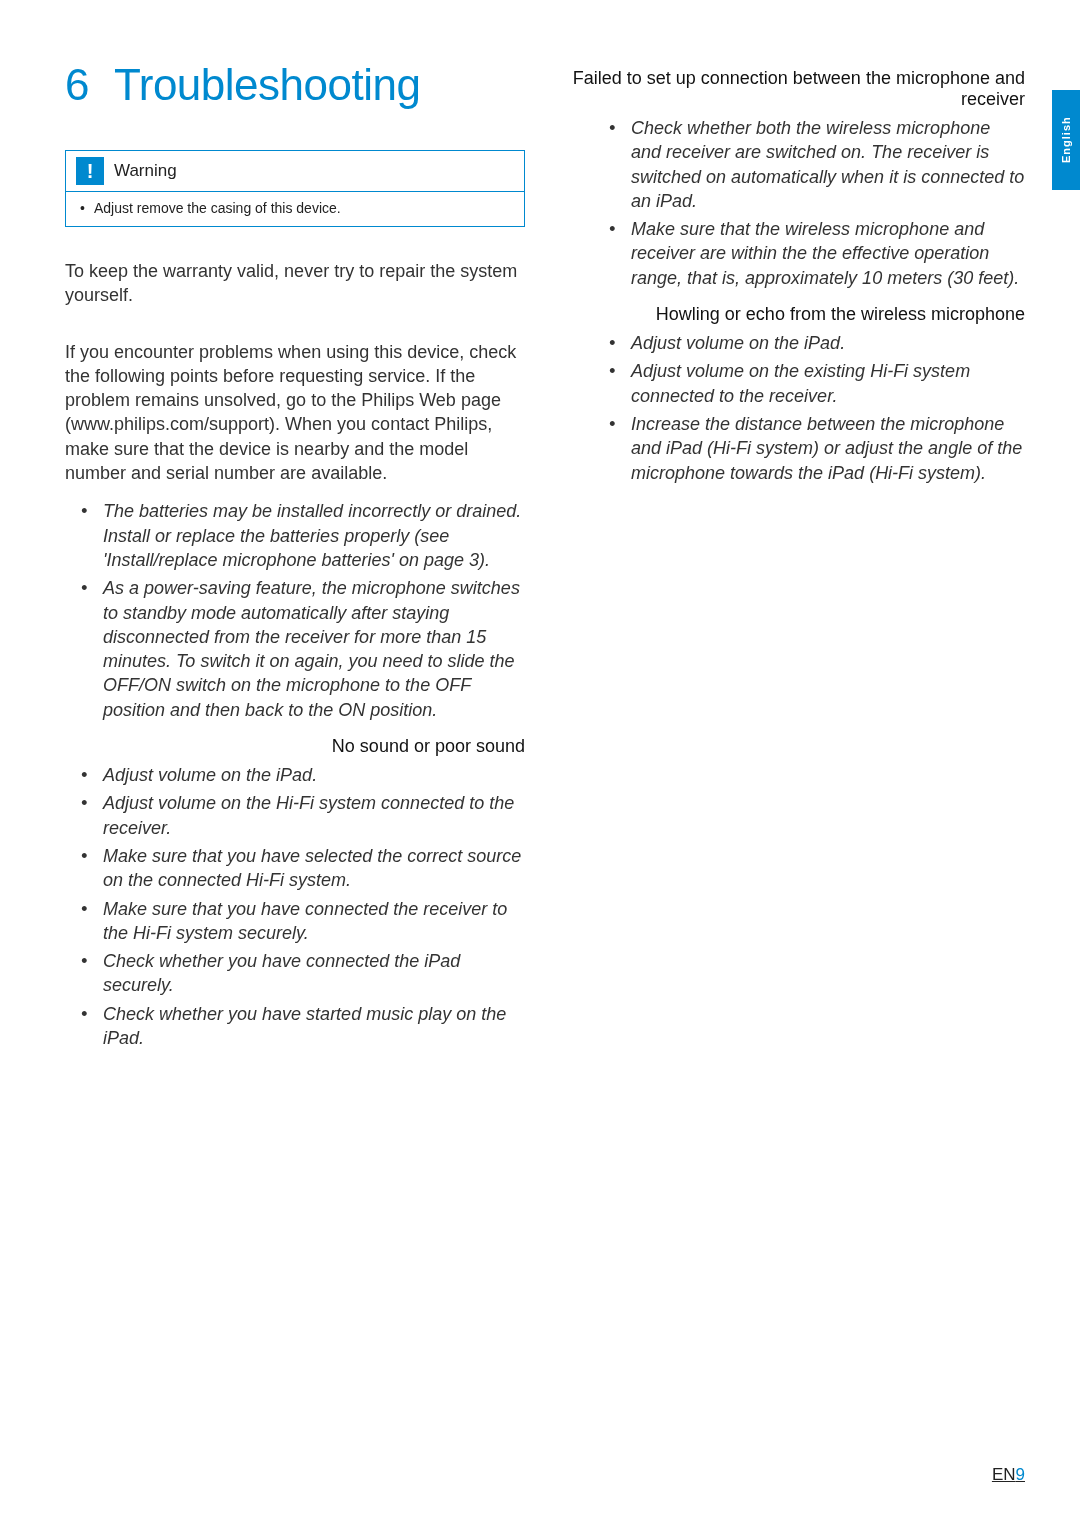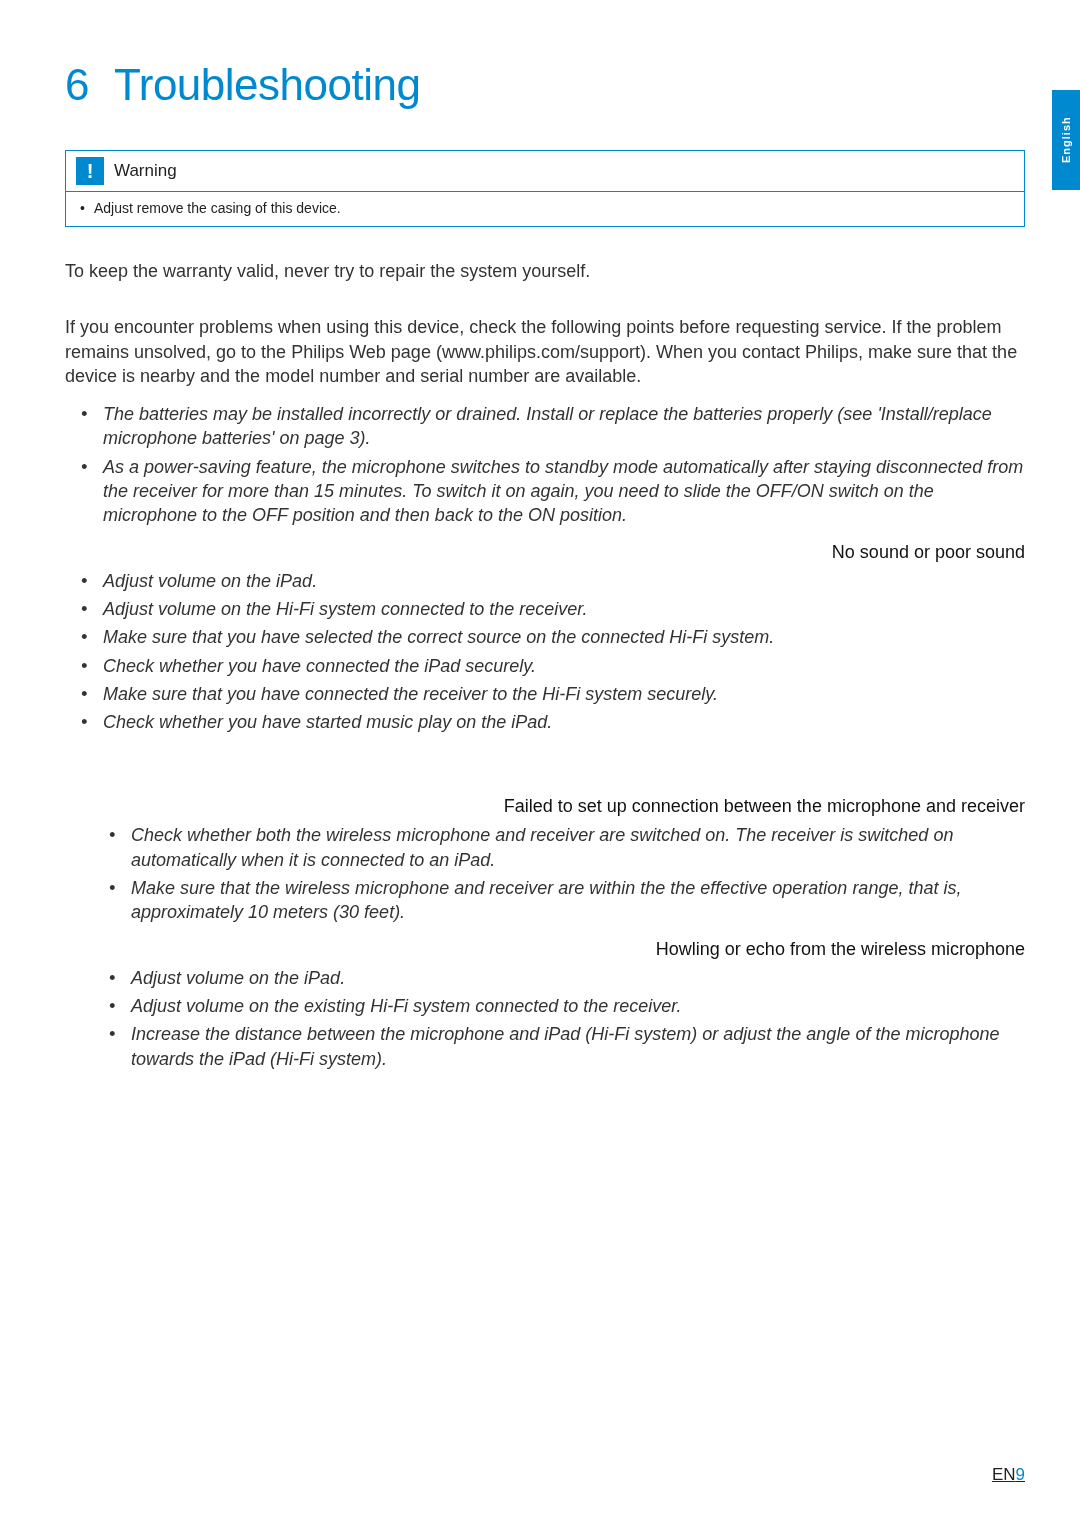--- a/index.html
+++ b/index.html
@@ -8,21 +8,20 @@
       height: 1527px;
       background: #fff;
       font-family: Arial, Helvetica, sans-serif;
       color: #222;
       position: relative;
     }
     .page {
       display: flex;
       padding: 60px 55px 40px 65px;
       gap: 40px;
-      flex-direction: column;
     }
     .col {
       flex: 1;
       min-width: 0;
     }
     .chapter-title {
       font-size: 44px;
       font-weight: normal;
       color: #0089cf;
       margin-bottom: 40px;
@@ -172,22 +171,22 @@
     <ul class="bullets">
       <li>The batteries may be installed incorrectly or drained. Install or replace the batteries properly (see 'Install/replace microphone batteries' on page 3).</li>
       <li>As a power-saving feature, the microphone switches to standby mode automatically after staying disconnected from the receiver for more than 15 minutes. To switch it on again, you need to slide the OFF/ON switch on the microphone to the OFF position and then back to the ON position.</li>
     </ul>
 
     <div class="section-head">No sound or poor sound</div>
     <ul class="bullets">
       <li>Adjust volume on the iPad.</li>
       <li>Adjust volume on the Hi-Fi system connected to the receiver.</li>
       <li>Make sure that you have selected the correct source on the connected Hi-Fi system.</li>
+      <li>Make sure that you have connected the receiver to the Hi-Fi system securely.</li>
       <li>Check whether you have connected the iPad securely.</li>
-      <li>Make sure that you have connected the receiver to the Hi-Fi system securely.</li>
       <li>Check whether you have started music play on the iPad.</li>
     </ul>
   </div>
 
   <div class="col">
     <div class="section-head">Failed to set up connection between the microphone and receiver</div>
     <ul class="bullets nested">
       <li>Check whether both the wireless microphone and receiver are switched on. The receiver is switched on automatically when it is connected to an iPad.</li>
       <li>Make sure that the wireless microphone and receiver are within the the effective operation range, that is, approximately 10 meters (30 feet).</li>
     </ul>

